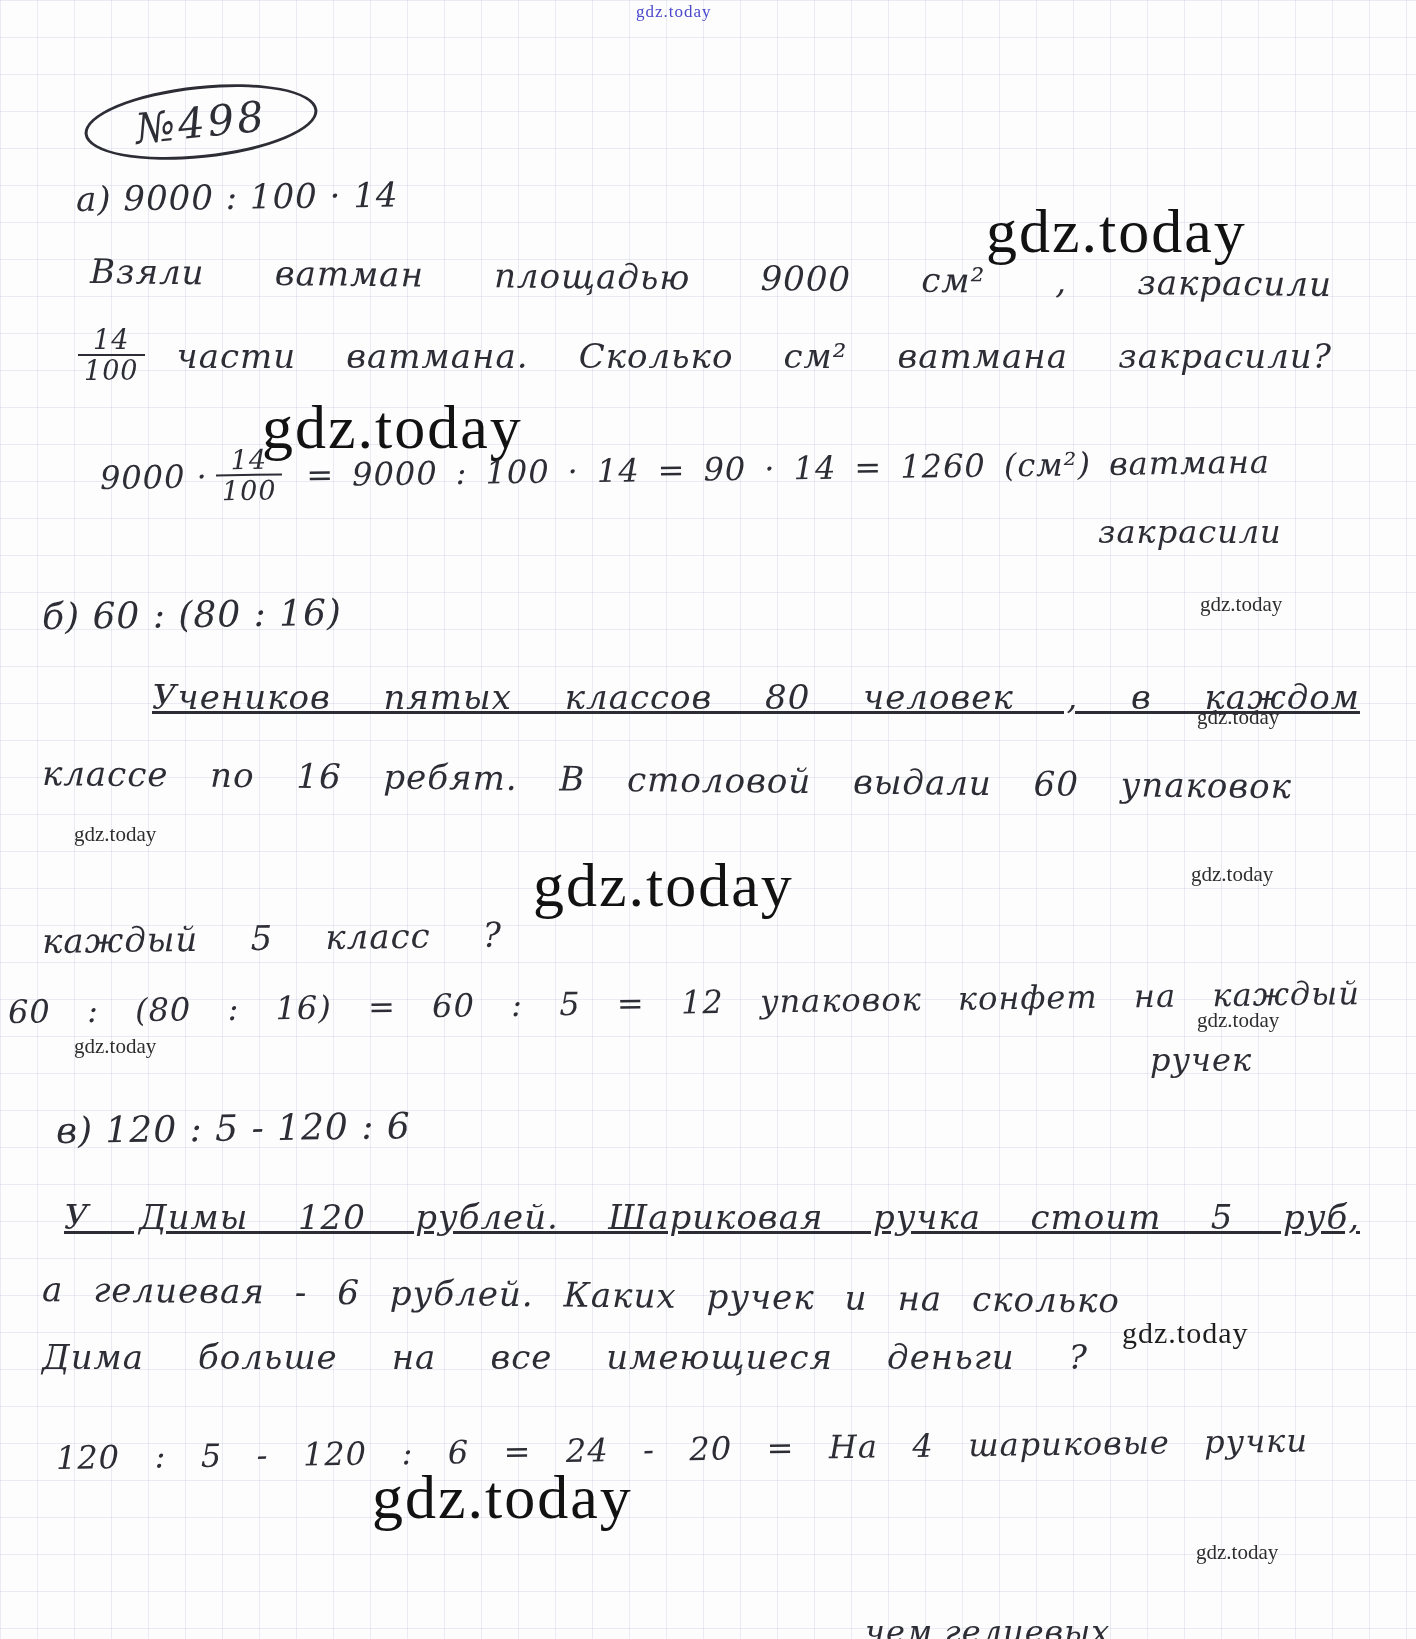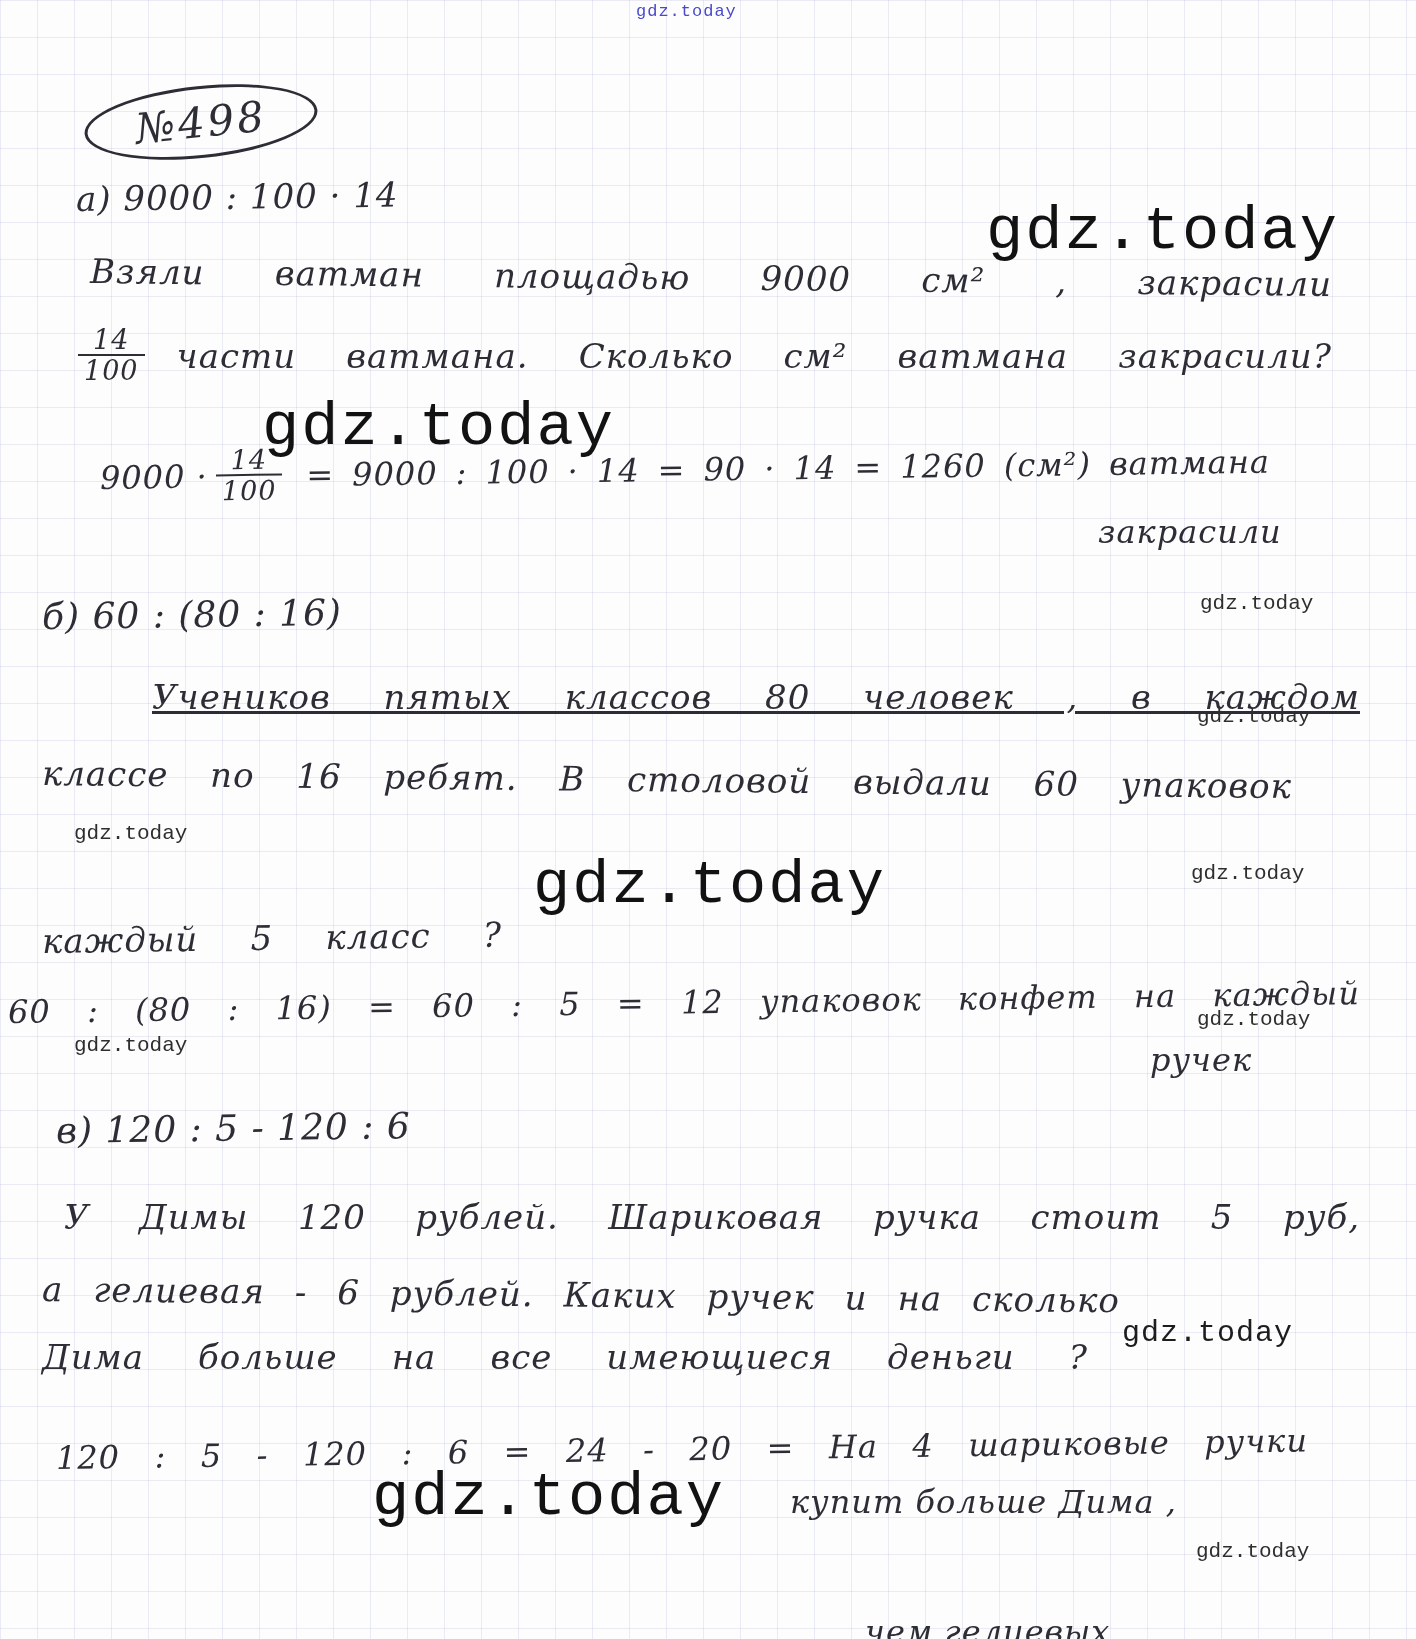--- a/index.html
+++ b/index.html
@@ -56,21 +56,21 @@
     transform:rotate(-6deg);
     display:flex;align-items:center;justify-content:center;
     font-style:italic;
     font-size:42px;
     color:#2d2d36;
     letter-spacing:3px;
   }
   
   .wm{
     position:absolute;
-    font-family:Liberation Mono, monospace;
+    font-family:Liberation Serif, serif;
     color:#161616;
     white-space:nowrap;
   }
   .wm-top{font-size:17px;color:#4a49cb;letter-spacing:1px;}
   .wm-large{font-size:62px;font-weight:300;letter-spacing:2px;color:#121212;}
   .wm-small{font-size:21px;color:#2e2e2e;}
   .wm-med{font-size:30px;color:#1d1d1d;letter-spacing:1px;}
 </style>
 </head>
 <body>
@@ -120,21 +120,20 @@
 
   <div class="hw just" style="left:152px;top:676px;width:1208px;text-decoration:underline;">Учеников  пятых  классов  80 человек ,  в  каждом</div>
   <div class="hw just tilt-b" style="left:42px;top:752px;width:1250px;">классе  по  16 ребят.  В  столовой  выдали  60 упаковок</div>
   <div class="hw just tilt-a" style="left:42px;top:920px;width:460px;">каждый  5 класс ?</div>
 
   <div class="hw calc just tilt-a" style="left:8px;top:992px;width:1352px;">60 : (80 : 16)  =  60 : 5  =  12  упаковок  конфет  на  каждый</div>
   <div class="hw calc" style="left:1150px;top:1040px;">ручек</div>
 
   <div class="hw tilt-a" style="left:56px;top:1108px;font-size:36px;">в)  120 : 5  -  120 : 6</div>
 
-  <div class="hw just" style="left:64px;top:1196px;width:1296px;">У  Димы  120 рублей.  Шариковая  ручка  стоит  5 руб,</div>
+  <div class="hw just" style="left:64px;top:1196px;width:1296px;text-decoration:underline;">У  Димы  120 рублей.  Шариковая  ручка  стоит  5 руб,</div>
   <div class="hw just tilt-b" style="left:42px;top:1268px;width:1078px;">а  гелиевая  -  6 рублей.  Каких  ручек  и  на  сколько</div>
   <div class="hw just" style="left:42px;top:1336px;width:1046px;">Дима  больше  на  все  имеющиеся  деньги ?</div>
 
   <div class="hw calc just tilt-a" style="left:56px;top:1438px;width:1252px;">120 : 5  -  120 : 6  =  24  - 20  =  На  4  шариковые  ручки</div>
-  <div class="hw calc" style="left:790px;top:1482px;">купит  больше  Дима ,</div>
   <div class="hw calc" style="left:848px;top:1612px;margin-left:17px;">чем  гелиевых</div>
 
 </div>
 
 </body></html>

